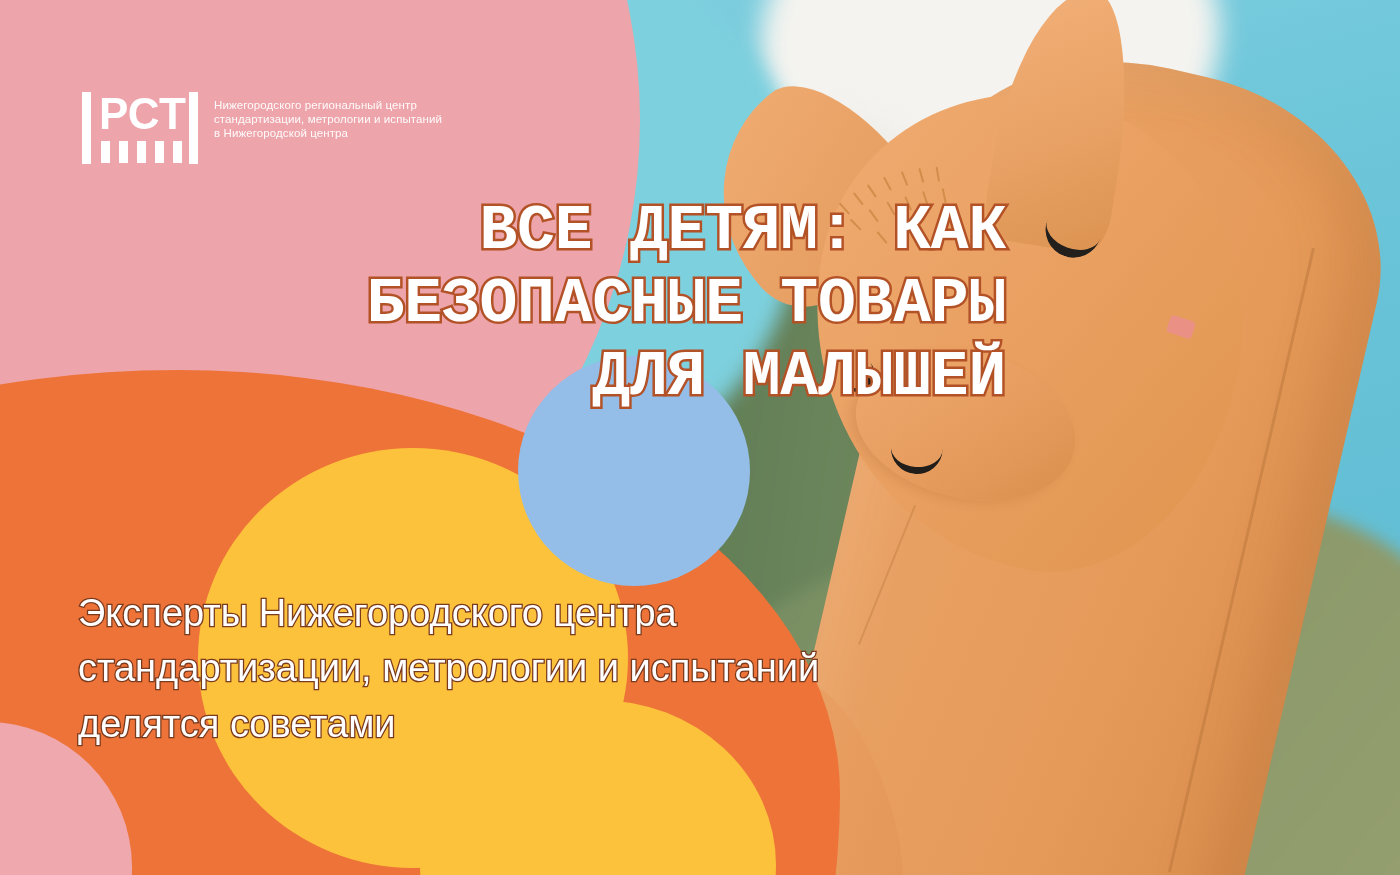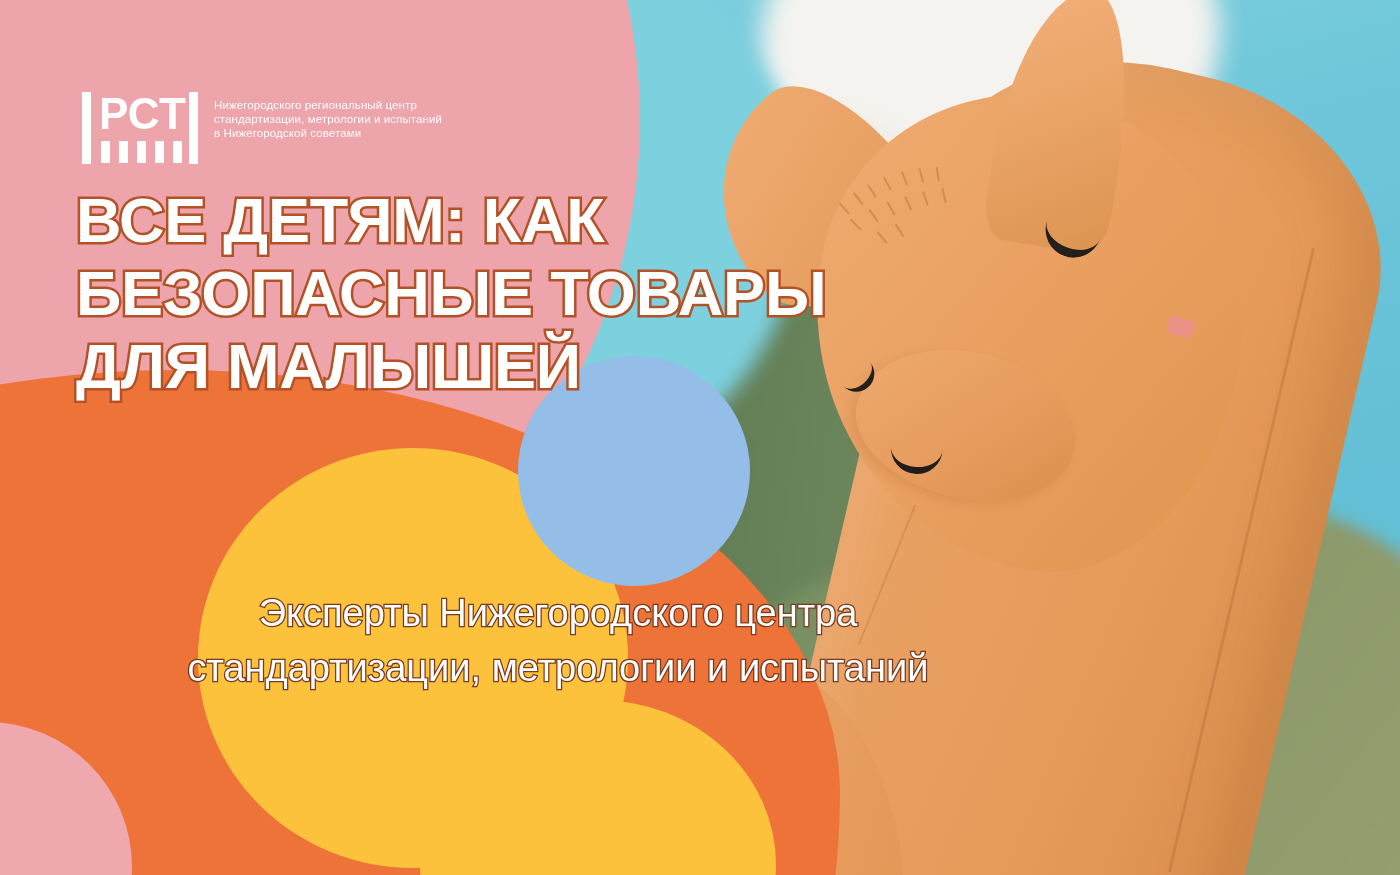--- a/index.html
+++ b/index.html
@@ -330,50 +330,51 @@
     letter-spacing: .1px;
     margin-top: 4px;
     opacity: .96;
     white-space: nowrap;
   }
 
   
   .headline {
     position: absolute;
     left: 76px;
-    top: 184px;
+    top: 195px;
     width: 930px;
     font-weight: 800;
     font-size: 63px;
     line-height: 1.16;
     letter-spacing: -0.2px;
     color: #ffffff;
     text-transform: uppercase;
-    font-family: Liberation Sans, sans-serif;
+    font-family: Liberation Mono, monospace;
     -webkit-text-stroke: 5px #B35227;
     paint-order: stroke fill;
     text-shadow: 0 0 0 #B35227;
+    text-align: right;
   }
   .headline span { display: block; white-space: nowrap; }
 
   
   .subtitle {
     position: absolute;
     left: 78px;
     top: 586px;
     width: 960px;
     font-size: 38px;
     line-height: 1.46;
     color: #ffffff;
     font-weight: 400;
     font-family: "Liberation Sans", sans-serif;
     -webkit-text-stroke: 2.6px #7A3A1E;
     paint-order: stroke fill;
   }
-  .subtitle span { display: block; white-space: nowrap; text-align: center; }
+  .subtitle span { display: block; white-space: nowrap; }
 </style>
 </head>
 <body>
 
 <div class="poster">
 
   <div class="photo">
     <div class="ph-sky"></div>
     <div class="ph-whiteblob"></div>
     <div class="ph-whiteblob2"></div>
@@ -437,29 +438,30 @@
           <span></span>
           <span></span>
           <span></span>
           <span></span>
       </div>
     </div>
     <div class="logo-text">
       <div class="logo-sub">
         <div>Нижегородского региональный центр</div>
         <div>стандартизации, метрологии и испытаний</div>
-        <div>в Нижегородской советами</div>
+        <div>в Нижегородской центра</div>
       </div>
     </div>
   </div>
 
   <div class="headline">
     <span>ВСЕ ДЕТЯМ: КАК</span>
     <span>БЕЗОПАСНЫЕ ТОВАРЫ</span>
     <span>ДЛЯ МАЛЫШЕЙ</span>
   </div>
 
   <div class="subtitle">
     <span>Эксперты Нижегородского центра</span>
     <span>стандартизации, метрологии и испытаний</span>
+    <span>делятся советами</span>
   </div>
 
 </div>
 
 </body></html>

